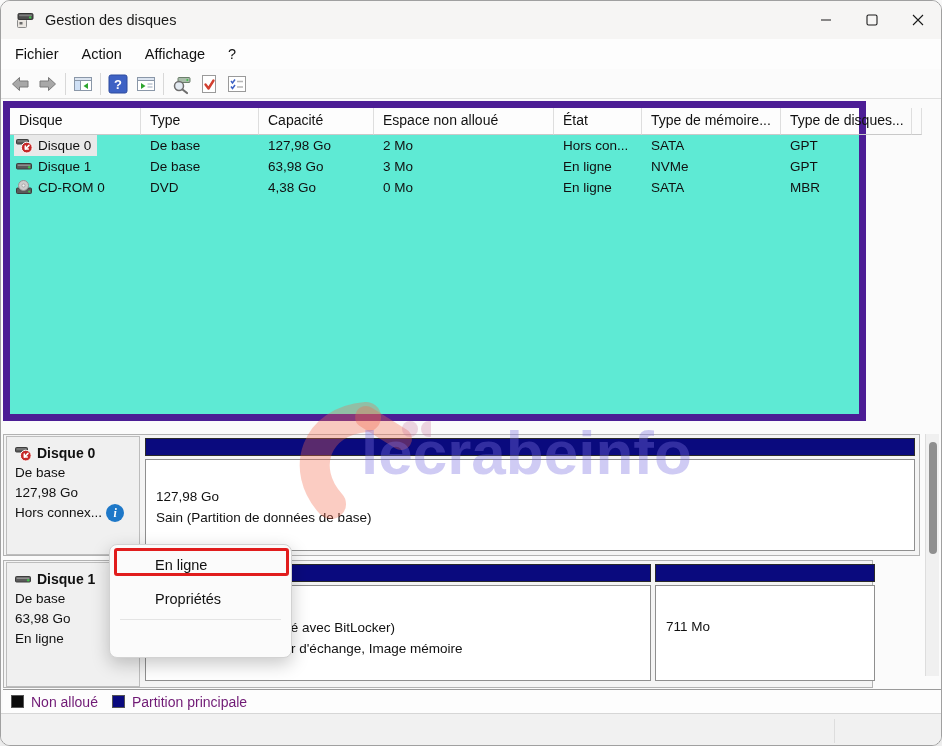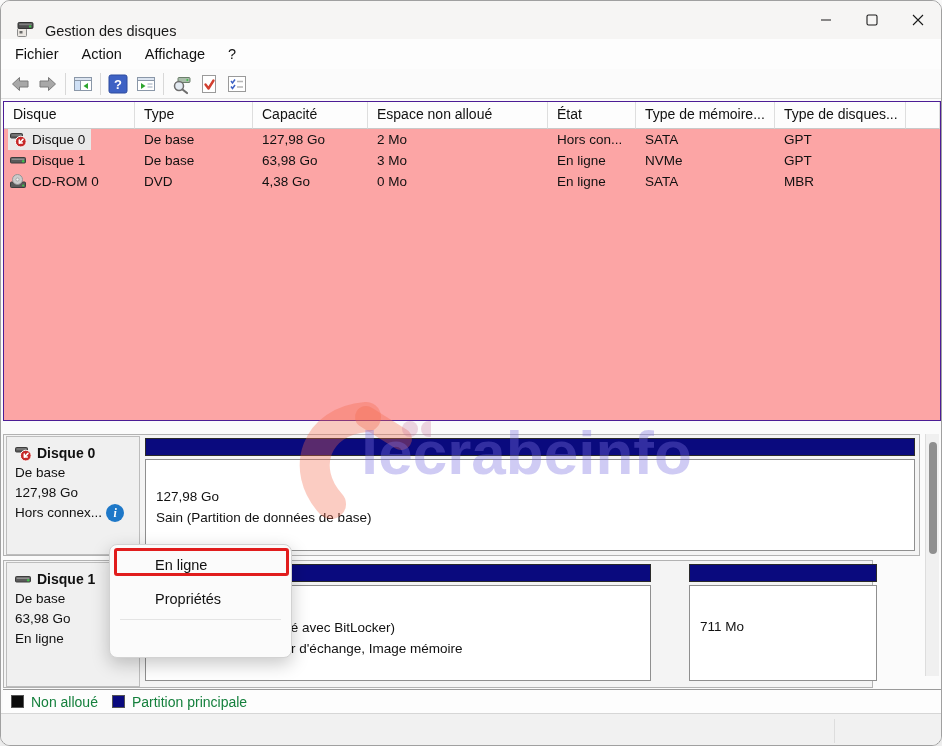--- a/index.html
+++ b/index.html
@@ -4,38 +4,38 @@
 <style>
   * { box-sizing: border-box; margin: 0; padding: 0; }
   html,body { background:#ffffff; font-family:"Liberation Sans", sans-serif; }
   .window{
     position:relative; width:942px; height:746px; overflow:hidden;
     border:1px solid #a0a0a0; border-radius:10px; background:#fbfbfb;
     box-shadow:0 8px 24px rgba(0,0,0,.18);
   }
   
   .titlebar{ position:absolute; left:0; top:0; width:100%; height:38px;
-    background:#f6f5f4; display:flex; align-items:flex-end; }
+    background:#f6f5f4; display:flex; align-items:center; }
   .titlebar .appicon{ width:20px; height:20px; margin-left:14px; }
   .titlebar .title{ font-size:14.5px; color:#1a1a1a; margin-left:10px; }
   .wincontrols{ position:absolute; right:0; top:0; height:38px; display:flex; }
   .wincontrols .wcbtn{ width:46px; height:38px; display:flex; align-items:center; justify-content:center; }
   
   .menubar{ position:absolute; left:0; top:38px; width:100%; height:30px;
     background:#fdfdfd; display:flex; align-items:center; font-size:14.5px; color:#111; }
   .menubar .mitem{ padding:4px 10px; margin-left:3px; border-radius:3px; }
   .menubar .mitem:first-child{ margin-left:4px;text-align:center; }
   
   .toolbar{ position:absolute; left:0; top:68px; width:100%; height:30px;
     background:#fbfbfb; border-bottom:1px solid #e0e0e0; display:flex; align-items:center; }
   .tbtn{ width:28px; height:26px; display:flex; align-items:center; justify-content:center; border-radius:3px; }
   .tsep{ width:1px; height:22px; background:#d8d8d8; margin:0 3px; }
   
-  .listpane{ position:absolute; left:2px; top:100px; width:938px; height:320px;
-    background:#fca5a5; border:1px solid #4c1d95; }
+  .listpane{ position:absolute; left:2px; top:100px; width:863px; height:320px;
+    background:#5eead4; border:7px solid #4c1d95; }
   .gridcols{ display:grid; grid-template-columns:131px 118px 115px 180px 88px 139px 131px 1fr; }
   .lvheader{ height:27px; background:#fdfdfd; }
   .lvheader .hcell{ font-size:14px; color:#111; line-height:25px; padding-left:9px;
     border-right:1px solid #dedede; border-bottom:1px solid #c9c9c9; white-space:nowrap; overflow:hidden; }
   .lvrow{ height:21px; font-size:13.5px; color:#111; }
   .lvrow .cell{ line-height:21px; padding-left:9px; white-space:nowrap; overflow:hidden; }
   .lvrow .cell.first{ padding-left:4px; display:flex; align-items:center; }
   .rowsel{ display:inline-flex; align-items:center; background:#e9e9e9; padding:0 6px 0 2px; height:21px; }
   .rowplain{ display:inline-flex; align-items:center; padding:0 6px 0 2px; height:21px; }
   .lvicon{ width:17px; height:17px; margin-right:5px; flex:0 0 17px; }
@@ -62,21 +62,21 @@
   
   .ctxmenu{ position:absolute; left:108px; top:543px; width:183px; height:114px; z-index:10;
     background:#fbfbfb; border:1px solid #d2d2d2; border-radius:8px;
     box-shadow:0 6px 18px rgba(0,0,0,.22); padding-top:3px; }
   .ctxitem{ height:34px; line-height:34px; padding-left:45px; font-size:14.5px; color:#111; position:relative; }
   .ctxsep{ height:1px; background:#e4e4e4; margin:3px 10px; }
   .annotation{ position:absolute; left:4px; top:3px; width:175px; height:28px;
     border:3px solid var(--annotation-red); border-radius:3px; z-index:11; pointer-events:none; }
   
   .legendbar{ position:absolute; left:2px; top:688px; width:938px; height:24px;
-    background:#fdfdfd; border-top:1px solid #9a9a9a; display:flex; align-items:center; font-size:14px; color:#15803d; }
+    background:#fdfdfd; border-top:1px solid #9a9a9a; display:flex; align-items:center; font-size:14px; color:#701a75; }
   .lgswatch{ width:13px; height:13px; border:1px solid #555; margin:0 7px 0 8px; }
   .statusbar{ position:absolute; left:0; top:712px; width:942px; height:34px;
     background:#f1f1f1; border-top:1px solid #d6d6d6; }
   .statusdiv{ position:absolute; top:5px; width:1px; height:24px; background:#dddddd; }
 </style>
 </head>
 <body>
 
 <div class="window">
 
@@ -295,21 +295,21 @@
         <div>En ligne</div>
       </div>
       <div class="partition" style="left:141px; top:3px; width:506px; height:120px;">
         <div class="pbar"></div>
         <div class="pbox" style="top:21px; height:96px; padding-top:10px;">
           <div class="plabel">(C:)</div>
           <div>63,19 Go NTFS (Chiffré avec BitLocker)</div>
           <div>Sain (Démarrer, Fichier d'échange, Image mémoire</div>
         </div>
       </div>
-      <div class="partition" style="left:685px; top:3px; width:188px; height:120px;">
+      <div class="partition" style="left:651px; top:3px; width:220px; height:120px;">
         <div class="pbar"></div>
         <div class="pbox" style="top:21px; height:96px; padding-top:30px;">
           <div>711 Mo</div>
         </div>
       </div>
     </div>
 
     <div class="vscroll">
       <div class="vthumb"></div>
     </div>

